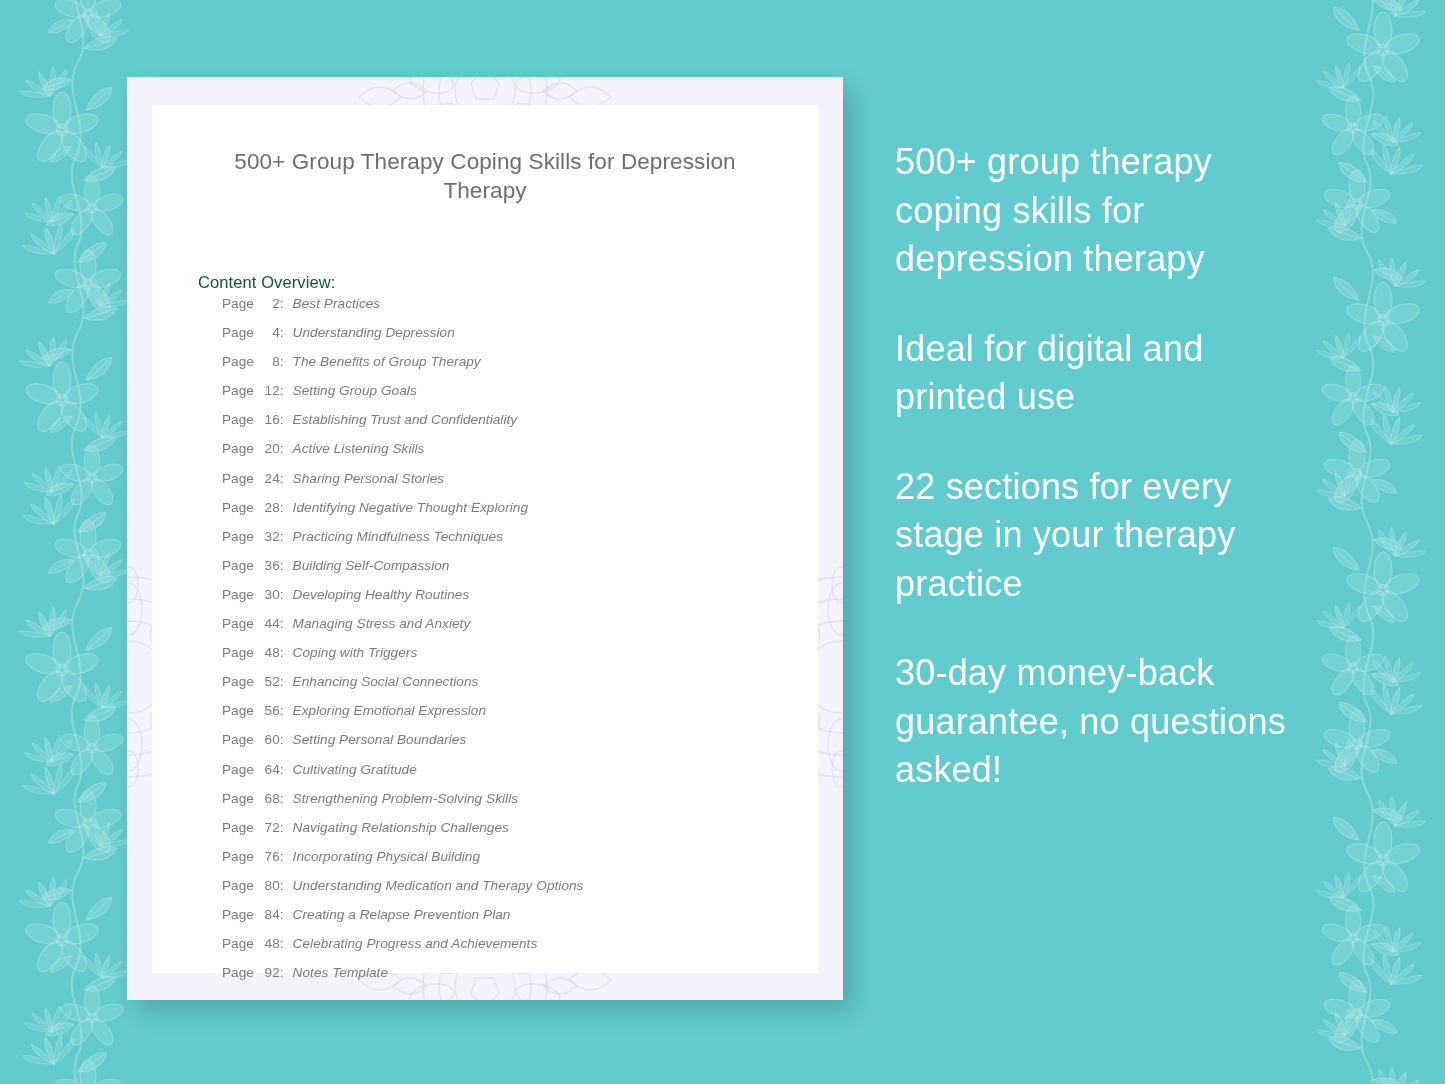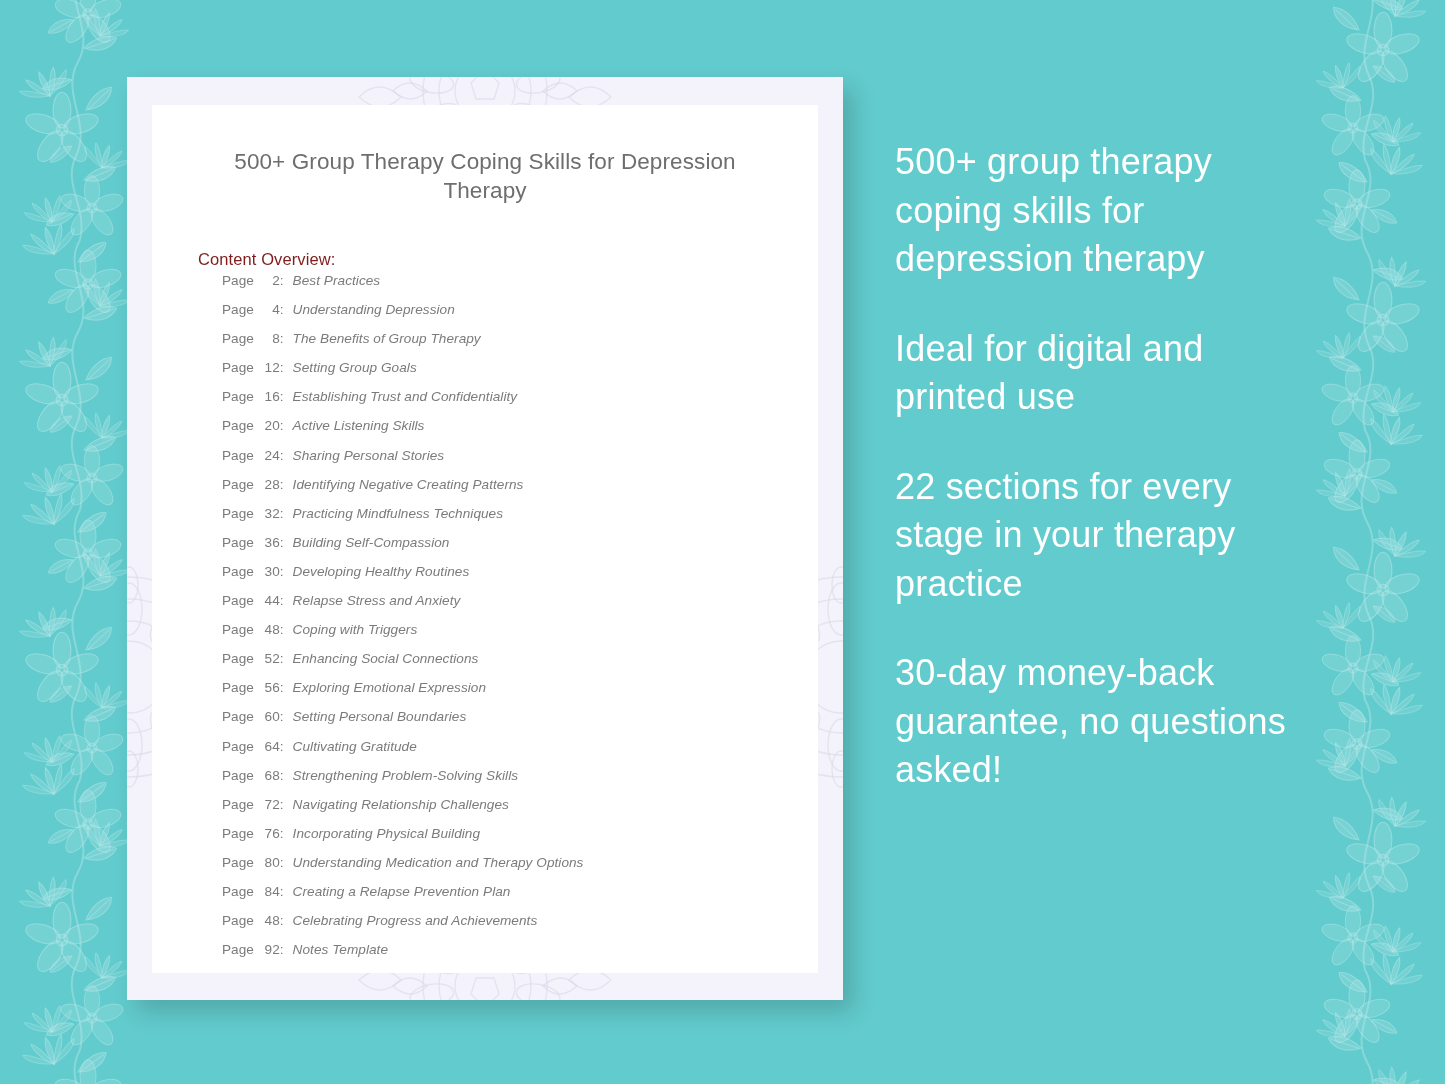--- a/index.html
+++ b/index.html
@@ -54,23 +54,23 @@
     font-size:22.5px;
     line-height:29px;
     color:#6e6e70;
     text-align:center;
     font-weight:400;
     letter-spacing:.1px;
     padding:0 20px;
   }
 
   #content-overview-label {
-    margin-top:45px;
+    margin-top:68px;
     font-size:16.5px;
-    color:#7f1d1d;
+    color:#14532d;
     font-weight:400;
     letter-spacing:.1px;
   }
 
   #toc-list {
     margin-top:4px;
     list-style:none;
     padding-left:24px;
   }
   .toc-row {
@@ -336,21 +336,21 @@
         <li class="toc-row">
           <span class="toc-page-label">Page </span>
           <span class="toc-page-num">24</span>
           <span class="toc-colon">:</span>
           <span class="toc-title">Sharing Personal Stories</span>
         </li>
         <li class="toc-row">
           <span class="toc-page-label">Page </span>
           <span class="toc-page-num">28</span>
           <span class="toc-colon">:</span>
-          <span class="toc-title">Identifying Negative Creating Patterns</span>
+          <span class="toc-title">Identifying Negative Thought Exploring</span>
         </li>
         <li class="toc-row">
           <span class="toc-page-label">Page </span>
           <span class="toc-page-num">32</span>
           <span class="toc-colon">:</span>
           <span class="toc-title">Practicing Mindfulness Techniques</span>
         </li>
         <li class="toc-row">
           <span class="toc-page-label">Page </span>
           <span class="toc-page-num">36</span>
@@ -360,21 +360,21 @@
         <li class="toc-row">
           <span class="toc-page-label">Page </span>
           <span class="toc-page-num">30</span>
           <span class="toc-colon">:</span>
           <span class="toc-title">Developing Healthy Routines</span>
         </li>
         <li class="toc-row">
           <span class="toc-page-label">Page </span>
           <span class="toc-page-num">44</span>
           <span class="toc-colon">:</span>
-          <span class="toc-title">Relapse Stress and Anxiety</span>
+          <span class="toc-title">Managing Stress and Anxiety</span>
         </li>
         <li class="toc-row">
           <span class="toc-page-label">Page </span>
           <span class="toc-page-num">48</span>
           <span class="toc-colon">:</span>
           <span class="toc-title">Coping with Triggers</span>
         </li>
         <li class="toc-row">
           <span class="toc-page-label">Page </span>
           <span class="toc-page-num">52</span>

